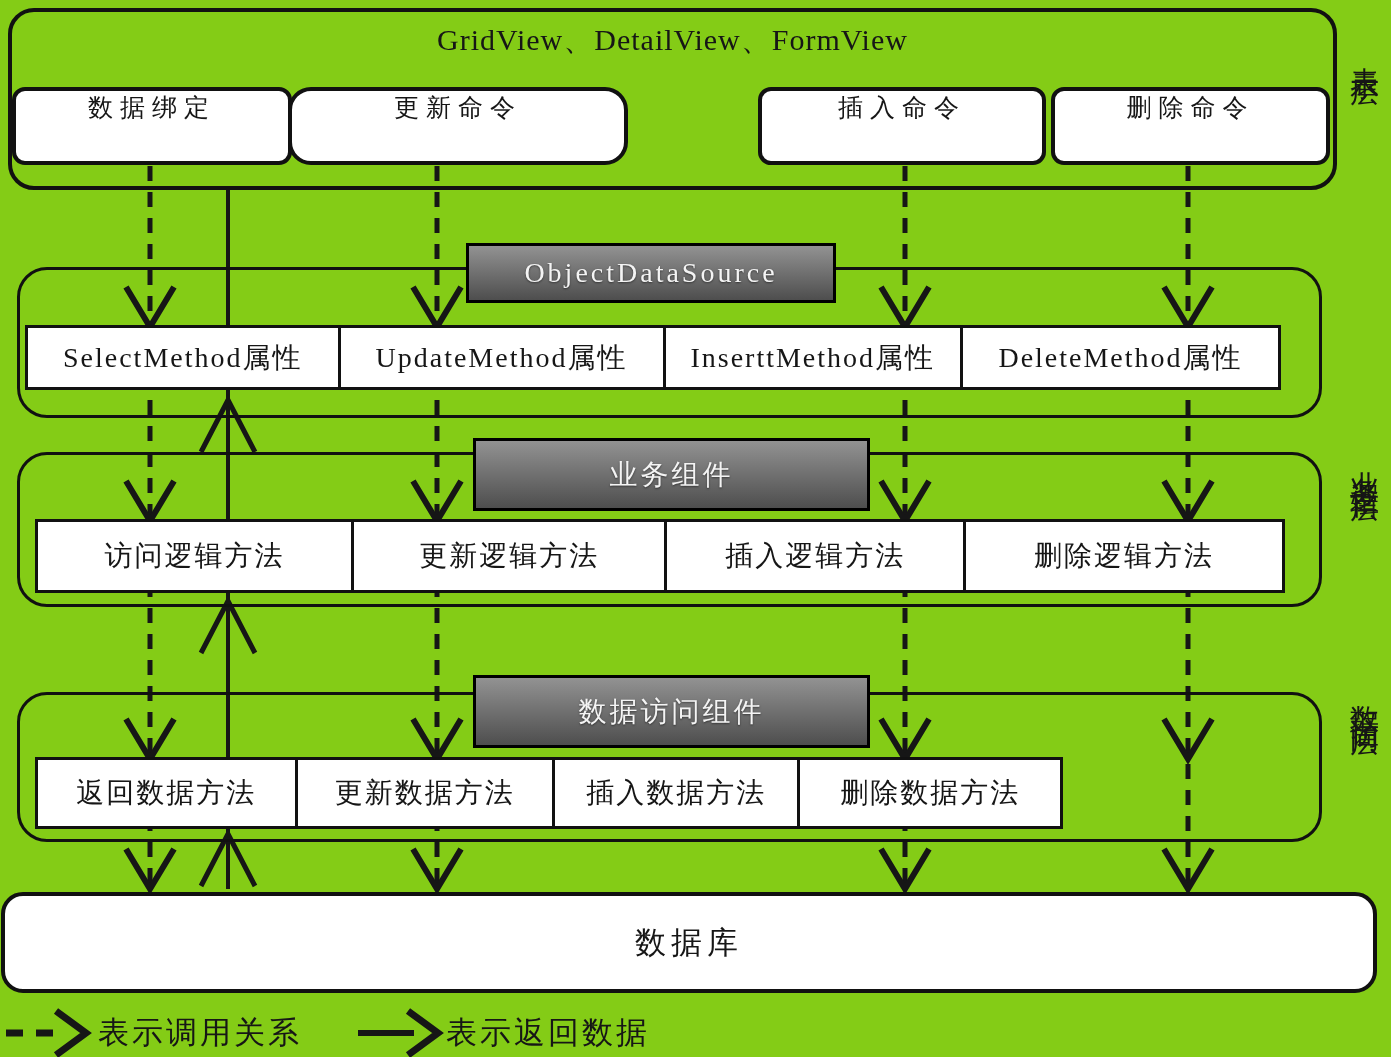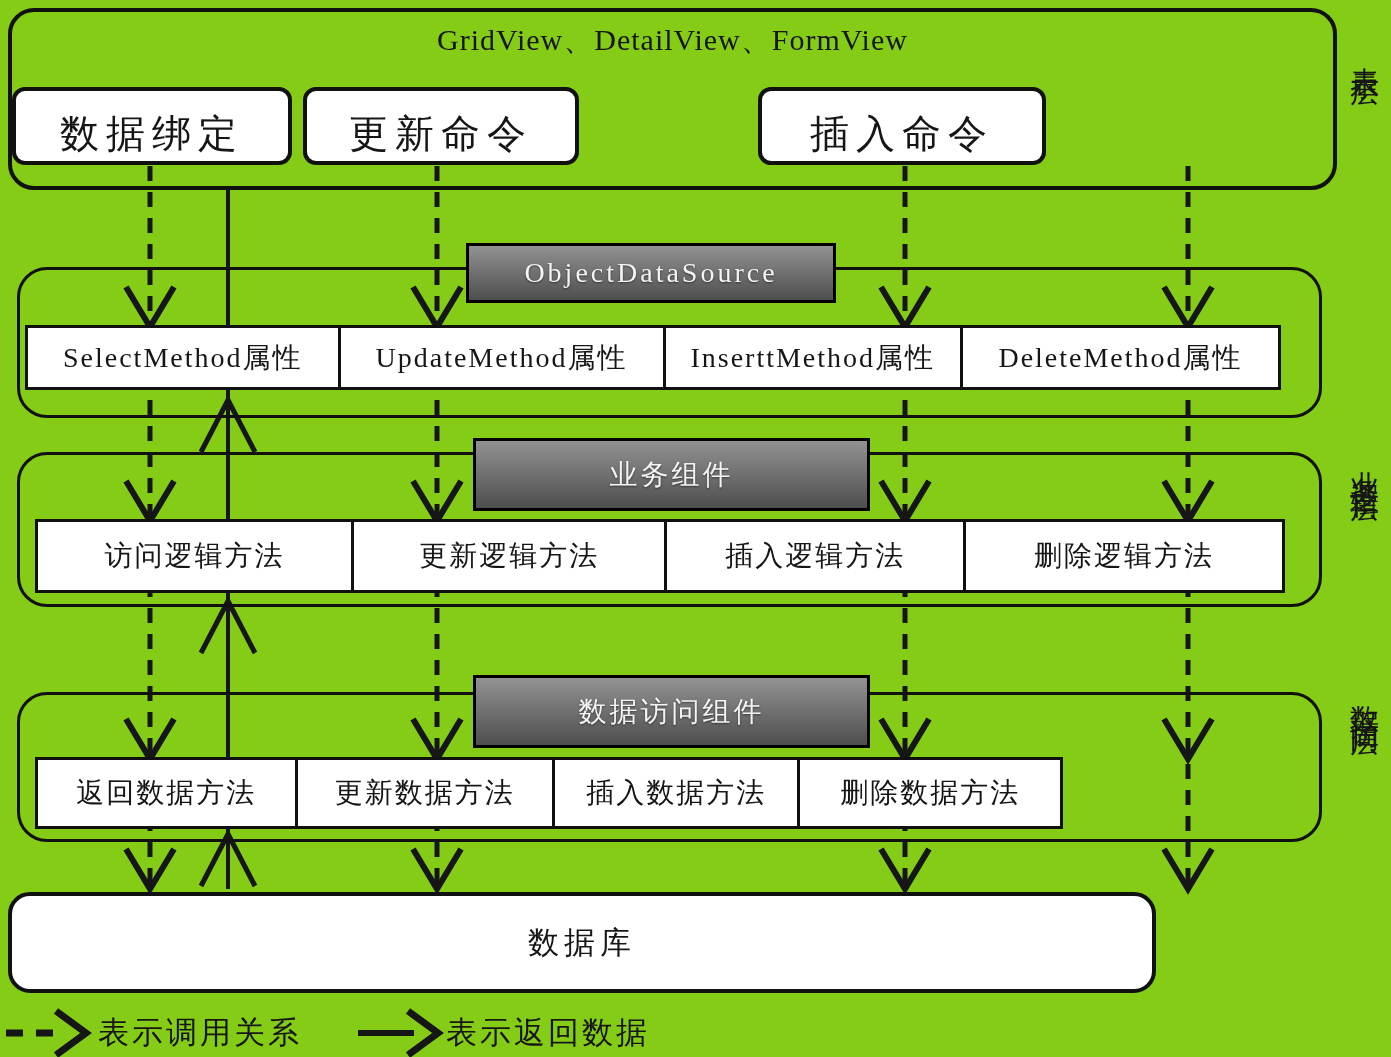--- a/index.html
+++ b/index.html
@@ -9,22 +9,22 @@
   }
   .abs{position:absolute;box-sizing:border-box;}
   
   .layer{
     border:3px solid #111;border-radius:30px;background:transparent;z-index:1;
   }
   .layer--outer{border-width:4px;border-radius:26px;}
   
   .cmdbox{
     border:4px solid #111;border-radius:13px;background:#fff;z-index:2;
-    display:flex;align-items:flex-end;justify-content:center;
-    font-size:39px;letter-spacing:7px;white-space:nowrap;
+    display:flex;align-items:flex-start;justify-content:center;
+    font-size:25px;letter-spacing:7px;white-space:nowrap;
   }
   
   .title{
     z-index:2;text-align:center;font-size:30px;letter-spacing:1px;white-space:nowrap;
   }
   
   .darkbox{
     z-index:3;border:3px solid #000;
     background:linear-gradient(#929292,#4e4e4e);
     color:#f4f4f4;display:flex;align-items:center;justify-content:center;
@@ -103,25 +103,28 @@
       <path d="M408 1011 L438 1033 L408 1055" stroke-width="7"></path>
     </g>
   </svg>
 
   <div class="abs layer layer--outer" style="left:8px;top:8px;width:1329px;height:182px;"></div>
   <div class="abs title" style="left:8px;top:20px;width:1329px;">GridView、DetailView、FormView</div>
 
   <div class="abs cmdbox" style="left:12px;top:87px;width:280px;height:78px;">
       <span>数据绑定</span>
     </div>
-  <div class="abs cmdbox" style="left:303px;top:87px;width:276px;height:78px;">
+  <div class="abs cmdbox" style="left:288px;top:87px;width:340px;height:78px;border-radius:23px;">
       <span>更新命令</span>
     </div>
   <div class="abs cmdbox" style="left:758px;top:87px;width:288px;height:78px;">
       <span>插入命令</span>
+    </div>
+  <div class="abs cmdbox" style="left:1051px;top:87px;width:279px;height:78px;">
+      <span>删除命令</span>
     </div>
 
   <div class="abs layer" style="left:17px;top:267px;width:1305px;height:151px;"></div>
   <div class="abs darkbox" style="left:466px;top:243px;width:370px;height:60px;">
       <span>ObjectDataSource</span>
     </div>
   <div class="abs mrow" style="left:25px;top:325px;width:1256px;height:65px;">
     <div class="mcell" style="width:25.0%;">SelectMethod属性</div>
     <div class="mcell" style="width:26.0%;">UpdateMethod属性</div>
     <div class="mcell" style="width:23.8%;">InserttMethod属性</div>
@@ -143,21 +146,21 @@
   <div class="abs darkbox" style="left:473px;top:675px;width:397px;height:73px;">
       <span>数据访问组件</span>
     </div>
   <div class="abs mrow" style="left:35px;top:757px;width:1028px;height:72px;">
     <div class="mcell" style="width:25.4%;">返回数据方法</div>
     <div class="mcell" style="width:25.2%;font-family:Liberation Serif, serif;">更新数据方法</div>
     <div class="mcell" style="width:24.0%;">插入数据方法</div>
     <div class="mcell" style="width:25.4%;">删除数据方法</div>
   </div>
 
-  <div class="abs database" style="left:8px;top:892px;width:1148px;height:101px;align-items:center;">
+  <div class="abs database" style="left:1px;top:892px;width:1376px;height:101px;align-items:center;">
       <span>数据库</span>
     </div>
 
   <div class="abs sidelabel" style="left:1350px;top:44px;">表示层</div>
   <div class="abs sidelabel" style="left:1350px;top:448px;">业务逻辑层</div>
   <div class="abs sidelabel" style="left:1350px;top:682px;">数据访问层</div>
 
   <div class="abs legendtext" style="left:98px;top:1010px;">表示调用关系</div>
   <div class="abs legendtext" style="left:446px;top:1010px;">表示返回数据</div>
 

